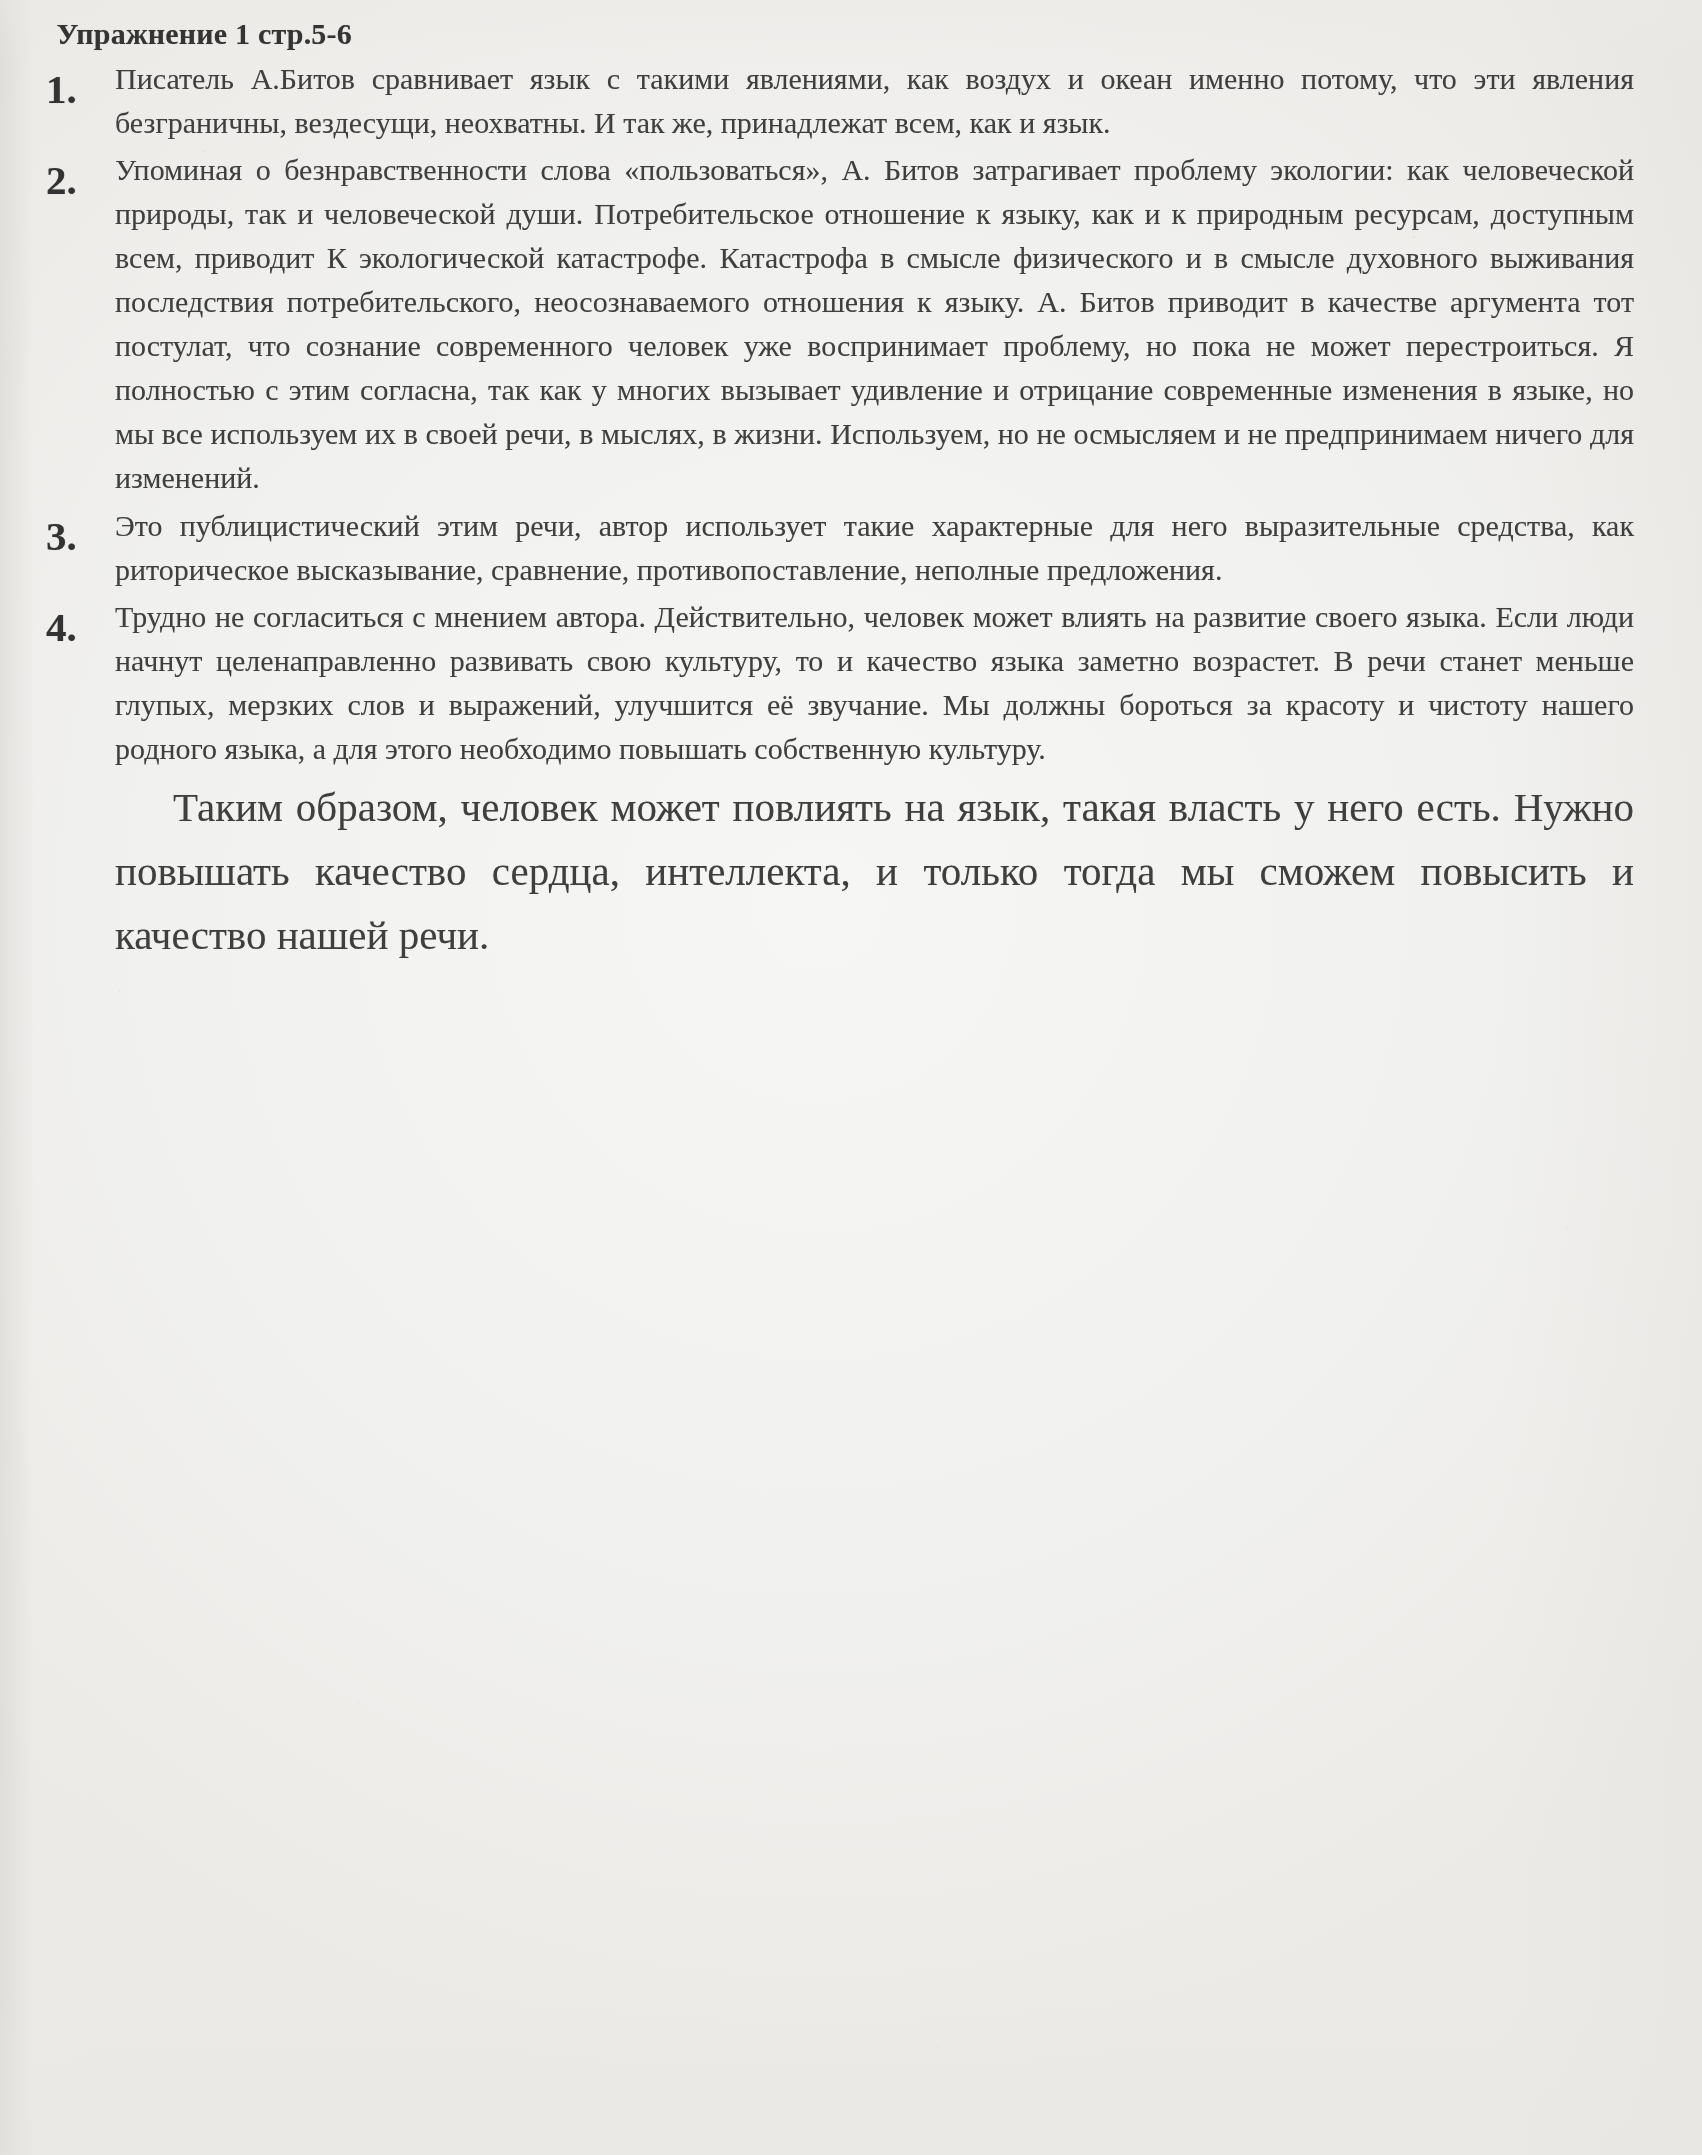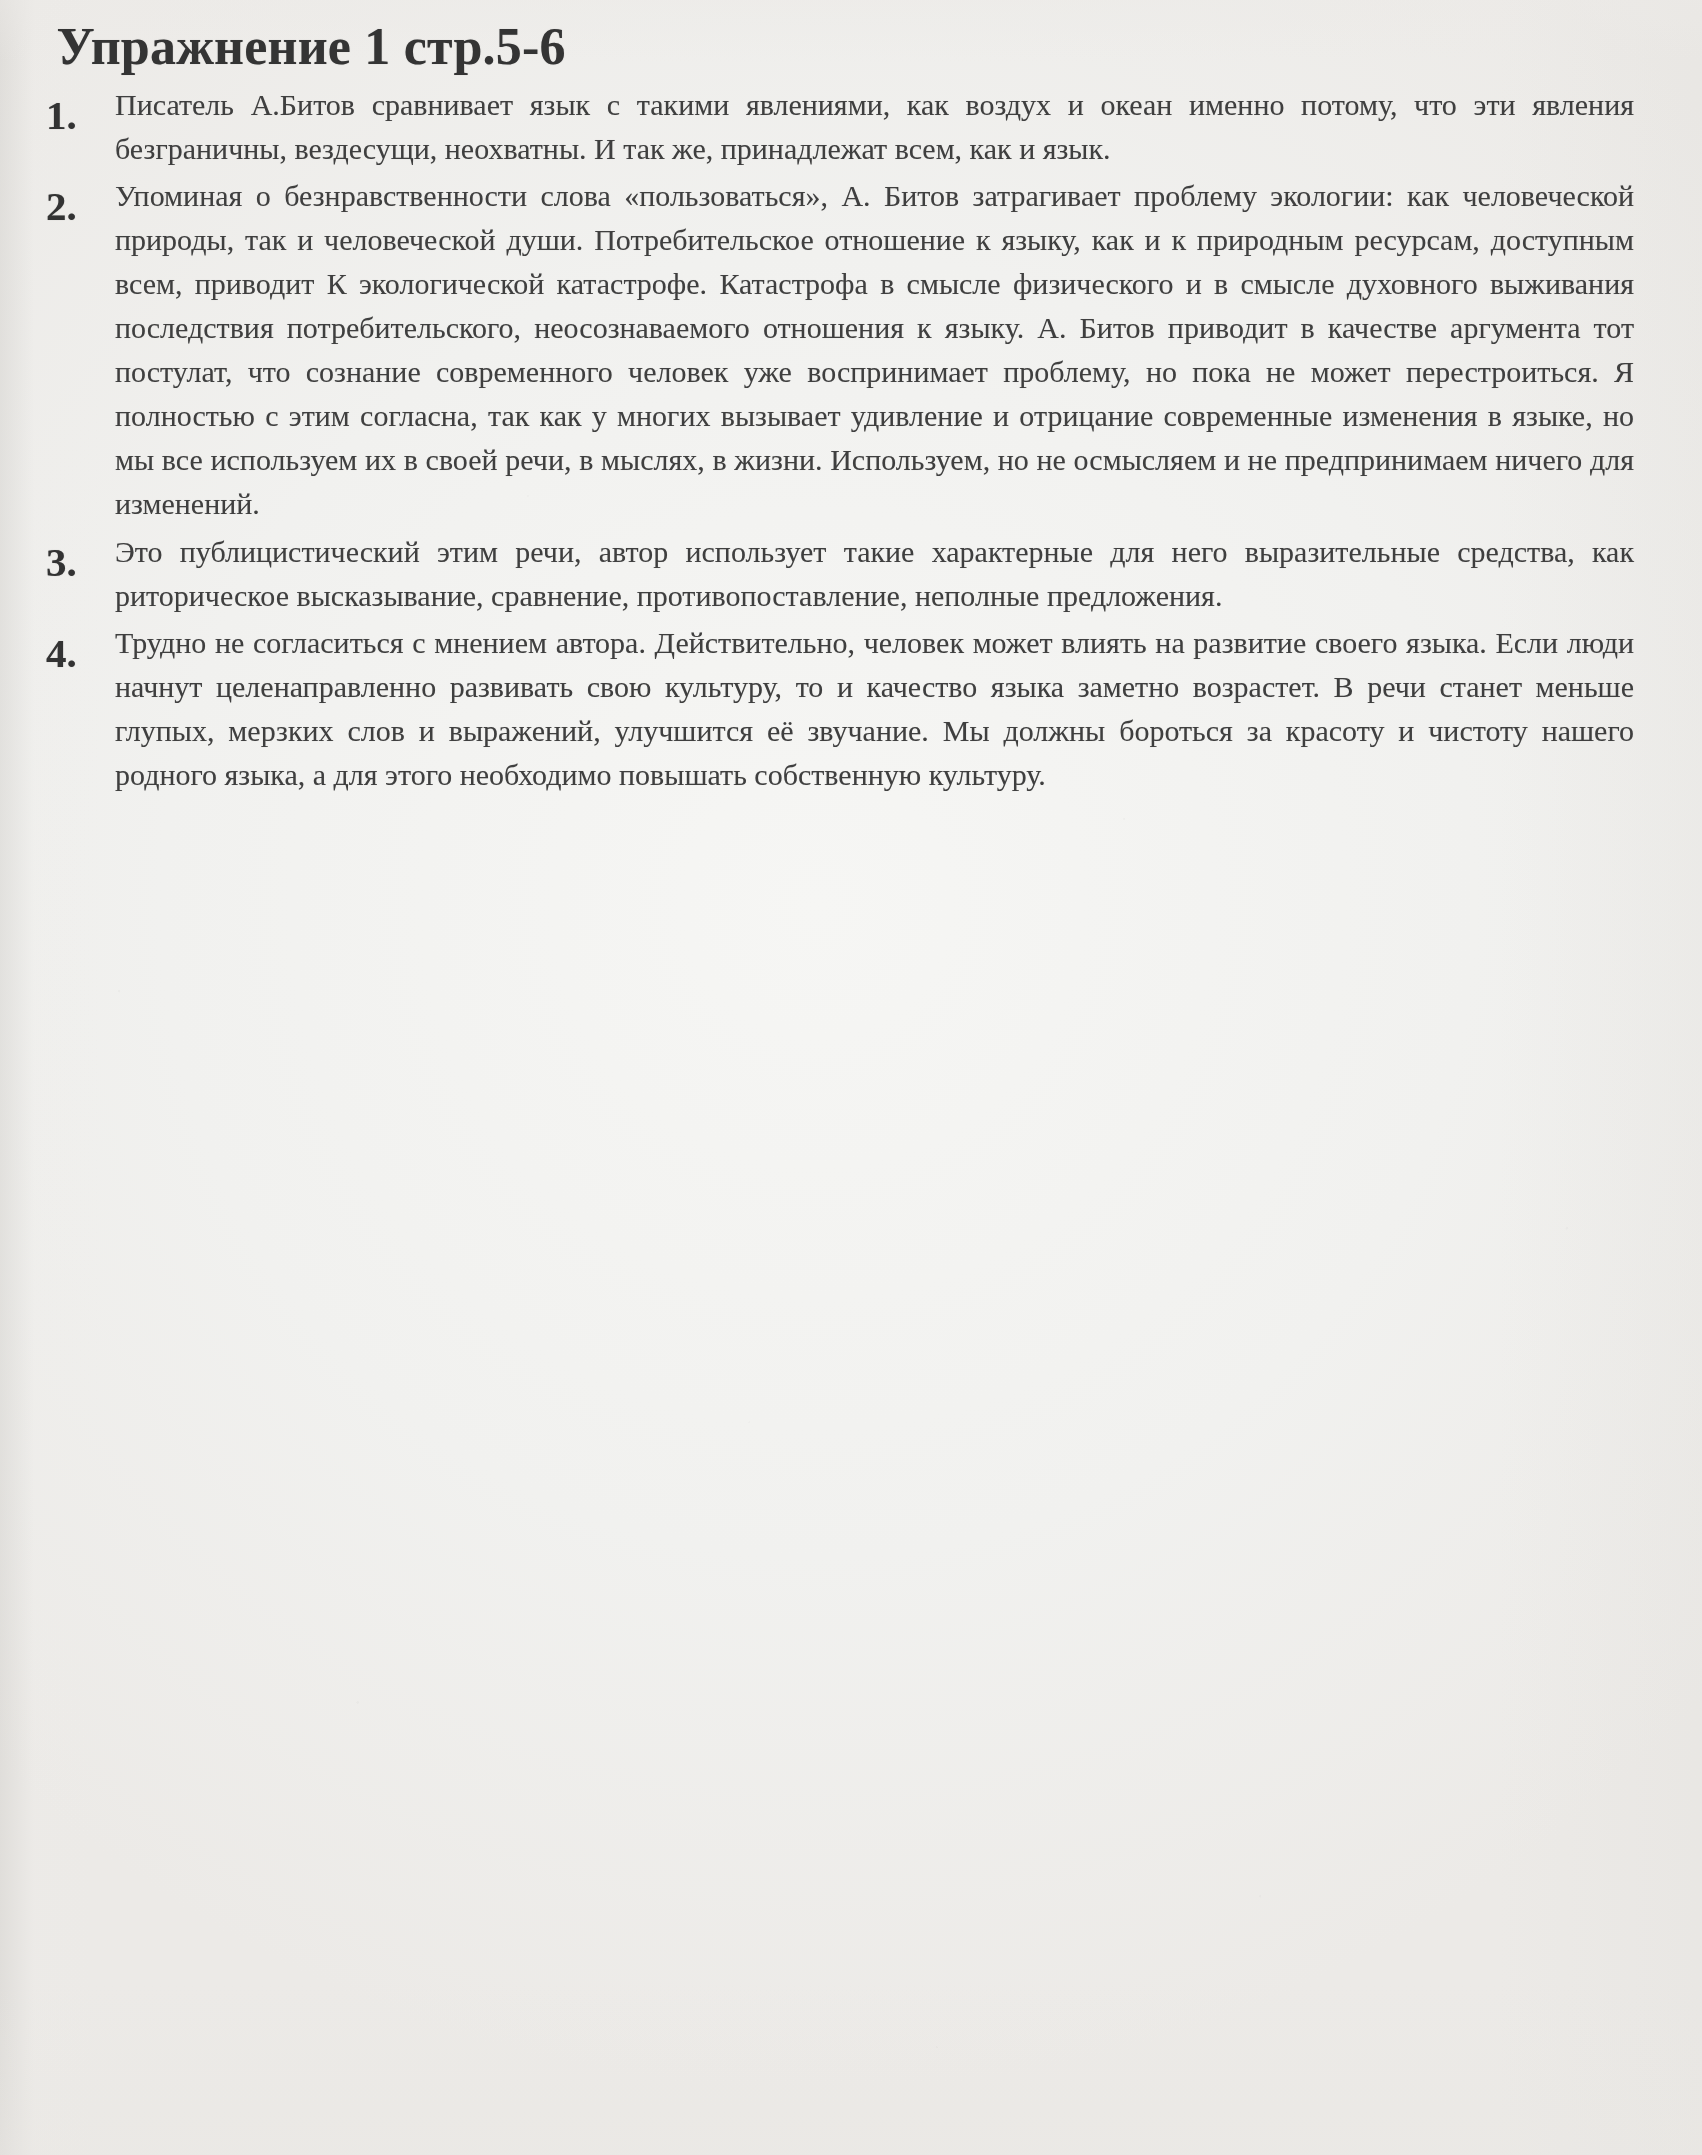--- a/index.html
+++ b/index.html
@@ -63,21 +63,21 @@
   }
 
   .content {
     position: absolute;
     left: 46px;
     top: 16px;
     width: 1588px;
   }
 
   .doc-title {
-    font-size: 52px;
+    font-size: 30px;
     font-weight: bold;
     letter-spacing: 0.2px;
     line-height: 1.18;
     margin: 0 0 5.3px 10.6px;
     color: #343434;
     text-shadow: 0 0 0.9px rgba(70,70,70,.35);
   }
 
   ol.answers {
     list-style: none;
@@ -158,16 +158,17 @@
         <span class="body-text">Это публицистический этим речи, автор использует такие характерные для него выразительные средства, как риторическое высказывание, сравнение, противопоставление, неполные предложения.</span>
       </li>
 
       <li>
         <span class="num">4.</span>
         <span class="body-text">Трудно не согласиться с мнением автора. Действительно, человек может влиять на развитие своего языка. Если люди начнут целенаправленно развивать свою культуру, то и качество языка заметно возрастет. В речи станет меньше глупых, мерзких слов и выражений, улучшится её звучание. Мы должны бороться за красоту и чистоту нашего родного языка, а для этого необходимо повышать собственную культуру.</span>
       </li>
 
     </ol>
 
+    <p class="closing">Таким образом, человек может повлиять на язык, такая власть у него есть. Нужно повышать качество сердца, интеллекта, и только тогда мы сможем повысить и качество нашей речи.</p>
 
   </div>
 </div>
 
 
 </body></html>

